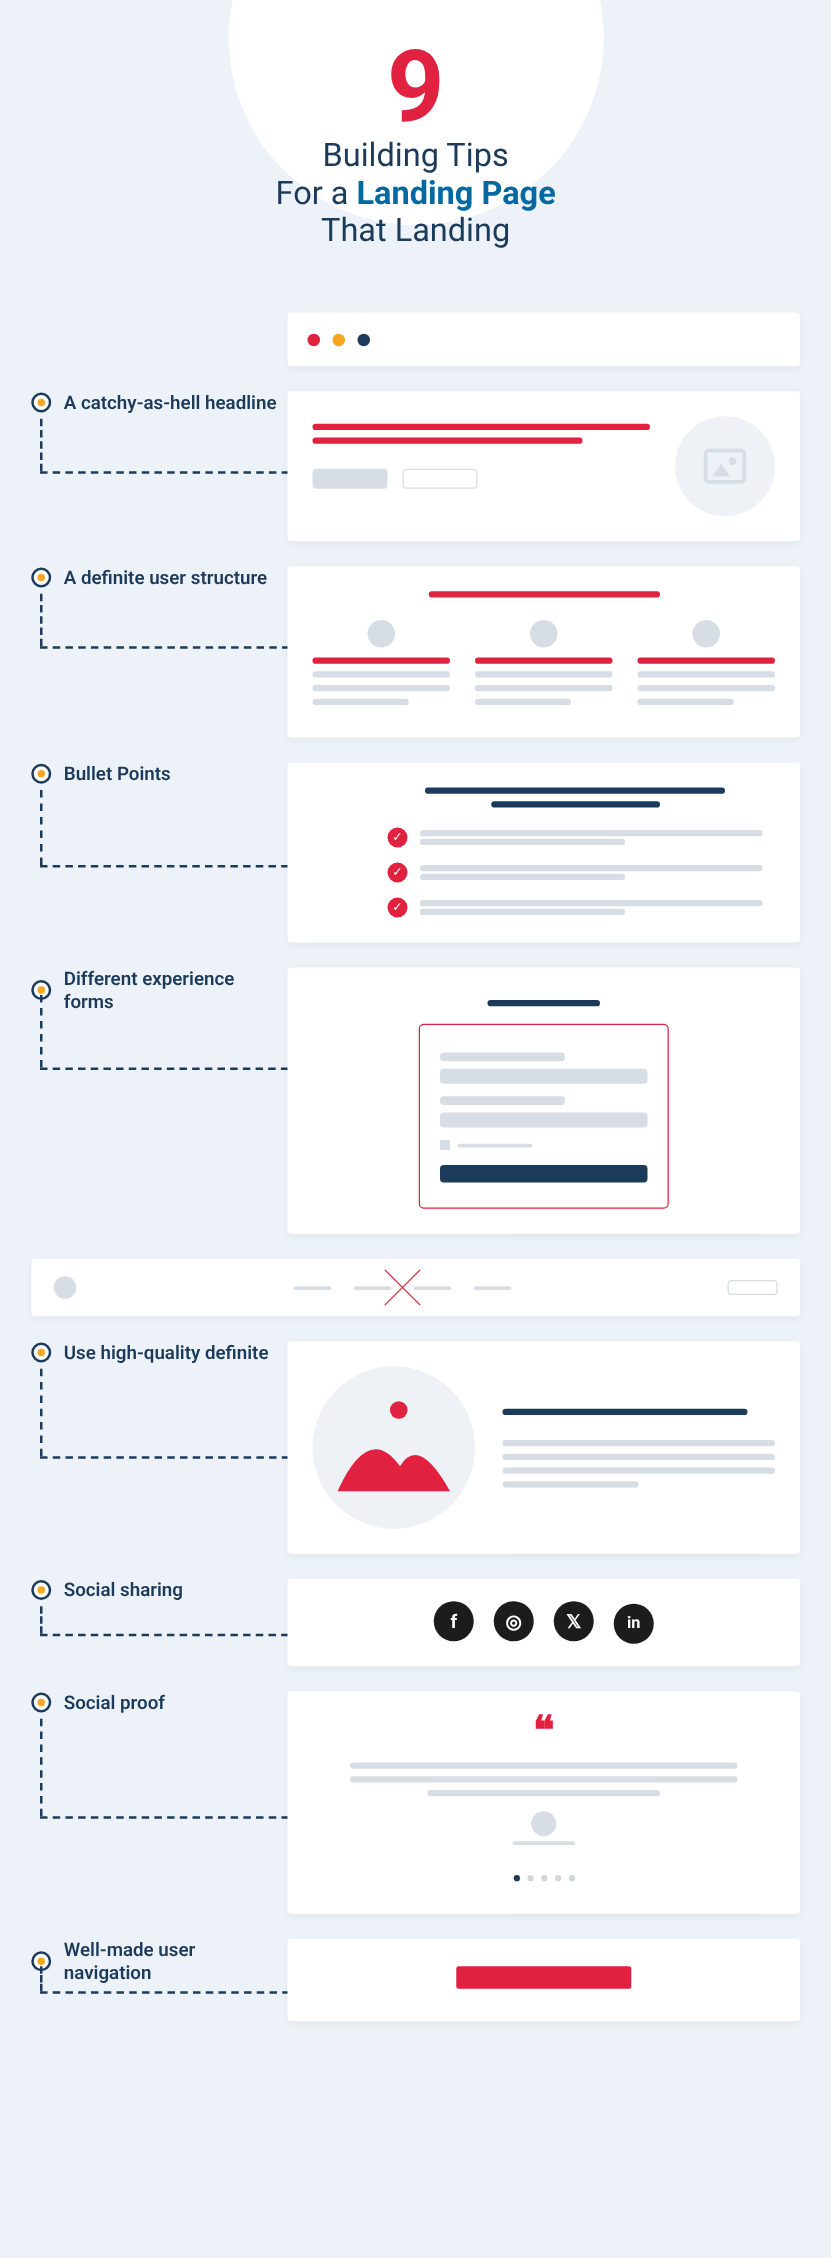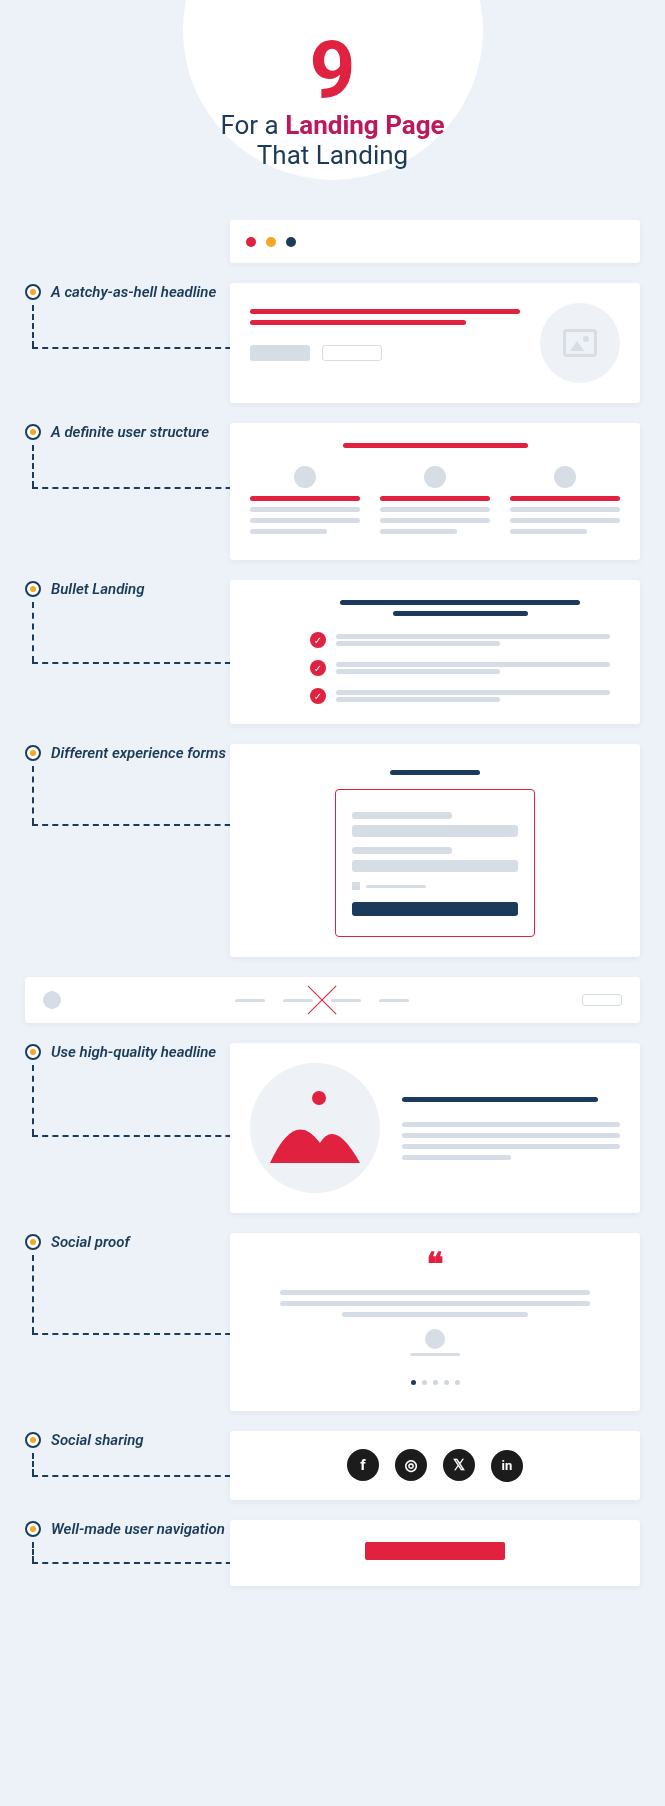--- a/index.html
+++ b/index.html
@@ -31,37 +31,36 @@
     position: relative; z-index: 1;
     color: #1c3b5a;
   }
   .big9 {
     font-size: 80px;
     font-weight: 700;
     color: #e0213f;
     line-height: 1;
   }
   .hero-content .line { font-size: 26px; font-weight: 400; color: #1c3b5a; }
-  .hero-content .lp { color: #be185d; font-weight: 700; }
+  .hero-content .lp { color: #0369a1; font-weight: 700; }
 
   
   .list {
     padding: 10px 25px 0;
   }
   .row {
     display: flex;
     align-items: flex-start;
     margin-bottom: 20px;
     position: relative;
   }
   .label-col {
     width: 205px;
     flex: 0 0 205px;
     position: relative;
-    font-style: italic;
   }
   .label {
     display: flex;
     align-items: center;
     gap: 10px;
     font-size: 15px;
     font-weight: 600;
     color: #1c3b5a;
     padding-bottom: 6px;
   }
@@ -195,20 +194,21 @@
   }
 
 </style>
 </head>
 <body>
 
 <div class="hero">
   <div class="arch"></div>
   <div class="hero-content">
     <div class="big9">9</div>
+    <div class="line">Building Tips</div>
     <div class="line">
       <span>For a </span><span class="lp">Landing Page</span>
     </div>
     <div class="line">That Landing</div>
   </div>
 </div>
 
 <div class="list">
 
   <div class="row">
@@ -285,21 +285,21 @@
           </div>
         </div>
       </div>
     </div>
   </div>
 
   <div class="row">
     <div class="label-col">
       <div class="label">
         <span class="dot"></span>
-        <span>Bullet Landing</span>
+        <span>Bullet Points</span>
       </div>
       <div class="conn-v" style="height:60px;"></div>
       <div class="conn-h" style="top:82px; width:270px;"></div>
       <div class="conn-dot" style="top:74px; left:270px;"></div>
     </div>
     <div class="card-col">
       <div class="card" style="padding:20px 30px 20px 80px;">
         <div class="bar dark" style="width:80%; margin:0 auto 6px;"></div>
         <div class="bar dark" style="width:45%; margin:0 auto 16px;"></div>
         <div style="display:flex;align-items:center;gap:10px;margin-bottom:12px;">
@@ -368,21 +368,21 @@
         </div>
         <div class="btn outline" style="width:40px;height:12px;"></div>
       </div>
     </div>
   </div>
 
   <div class="row">
     <div class="label-col">
       <div class="label">
         <span class="dot"></span>
-        <span>Use high-quality headline</span>
+        <span>Use high-quality definite</span>
       </div>
       <div class="conn-v" style="height:70px;"></div>
       <div class="conn-h" style="top:92px; width:230px;"></div>
       <div class="conn-dot" style="top:84px; left:230px;"></div>
     </div>
     <div class="card-col">
       <div class="card" style="display:flex;gap:22px;align-items:center;">
         <div class="circle" style="width:130px;height:130px;position:relative;overflow:hidden;">
           <div style="position:absolute;width:14px;height:14px;border-radius:50%;background:#e0213f;top:28px;left:62px;"></div>
           <svg viewBox="0 0 130 130" style="position:absolute;inset:0;">
@@ -390,20 +390,40 @@
           </svg>
         </div>
         <div style="flex:1;">
           <div class="bar dark" style="width:90%;"></div>
           <div style="height:8px;"></div>
           <div class="bar"></div>
             <div class="bar"></div>
             <div class="bar"></div>
           <div class="bar" style="width:50%;"></div>
         </div>
+      </div>
+    </div>
+  </div>
+
+  <div class="row">
+    <div class="label-col">
+      <div class="label">
+        <span class="dot"></span>
+        <span>Social sharing</span>
+      </div>
+      <div class="conn-v" style="height:22px;"></div>
+      <div class="conn-h" style="top:44px; width:270px;"></div>
+      <div class="conn-dot" style="top:36px; left:270px;"></div>
+    </div>
+    <div class="card-col">
+      <div class="card" style="text-align:center;padding:18px;">
+        <span class="sico">f</span>
+        <span class="sico">◎</span>
+        <span class="sico">𝕏</span>
+        <span class="sico" style="font-size:13px;">in</span>
       </div>
     </div>
   </div>
 
   <div class="row">
     <div class="label-col">
       <div class="label">
         <span class="dot"></span>
         <span>Social proof</span>
       </div>
@@ -424,40 +444,20 @@
           <span class="active"></span><span></span><span></span><span></span><span></span>
         </div>
       </div>
     </div>
   </div>
 
   <div class="row">
     <div class="label-col">
       <div class="label">
         <span class="dot"></span>
-        <span>Social sharing</span>
-      </div>
-      <div class="conn-v" style="height:22px;"></div>
-      <div class="conn-h" style="top:44px; width:270px;"></div>
-      <div class="conn-dot" style="top:36px; left:270px;"></div>
-    </div>
-    <div class="card-col">
-      <div class="card" style="text-align:center;padding:18px;">
-        <span class="sico">f</span>
-        <span class="sico">◎</span>
-        <span class="sico">𝕏</span>
-        <span class="sico" style="font-size:13px;">in</span>
-      </div>
-    </div>
-  </div>
-
-  <div class="row">
-    <div class="label-col">
-      <div class="label">
-        <span class="dot"></span>
         <span>Well-made user navigation</span>
       </div>
       <div class="conn-v" style="height:20px;"></div>
       <div class="conn-h" style="top:42px; width:210px;"></div>
     </div>
     <div class="card-col">
       <div class="card" style="text-align:center;padding:22px;">
         <div style="display:inline-block;width:140px;height:18px;background:#e0213f;border-radius:2px;"></div>
       </div>
     </div>

